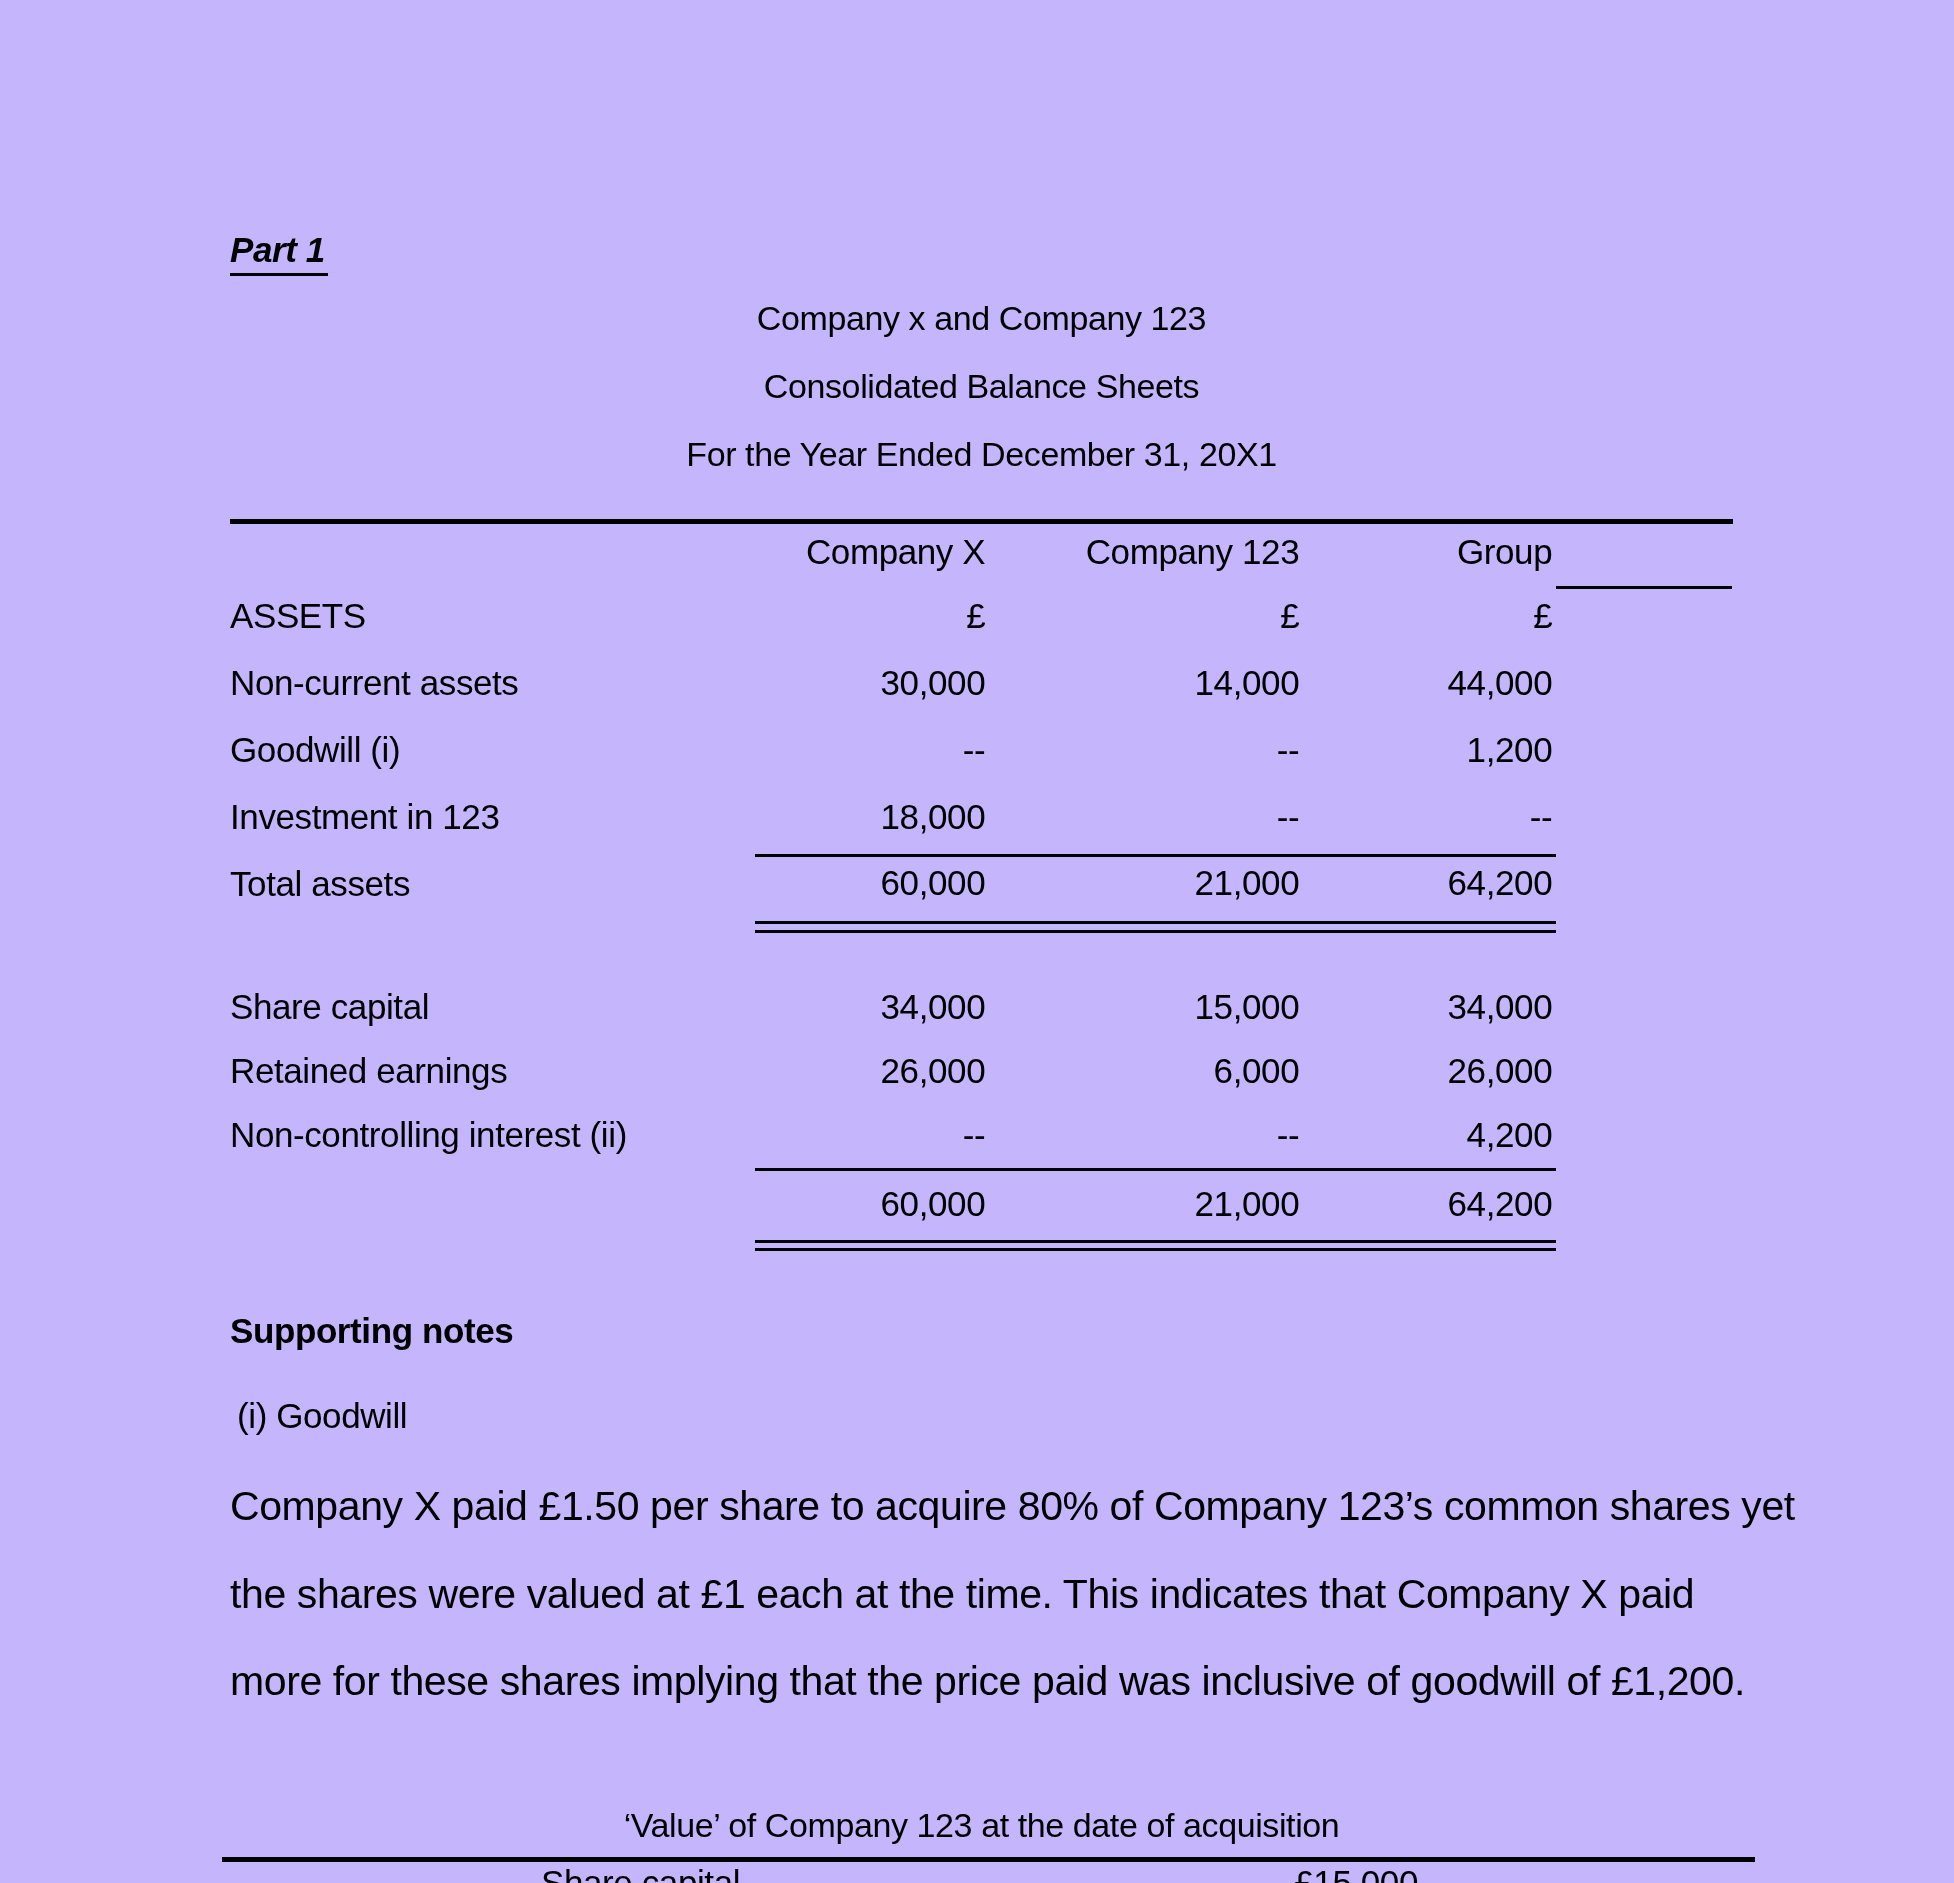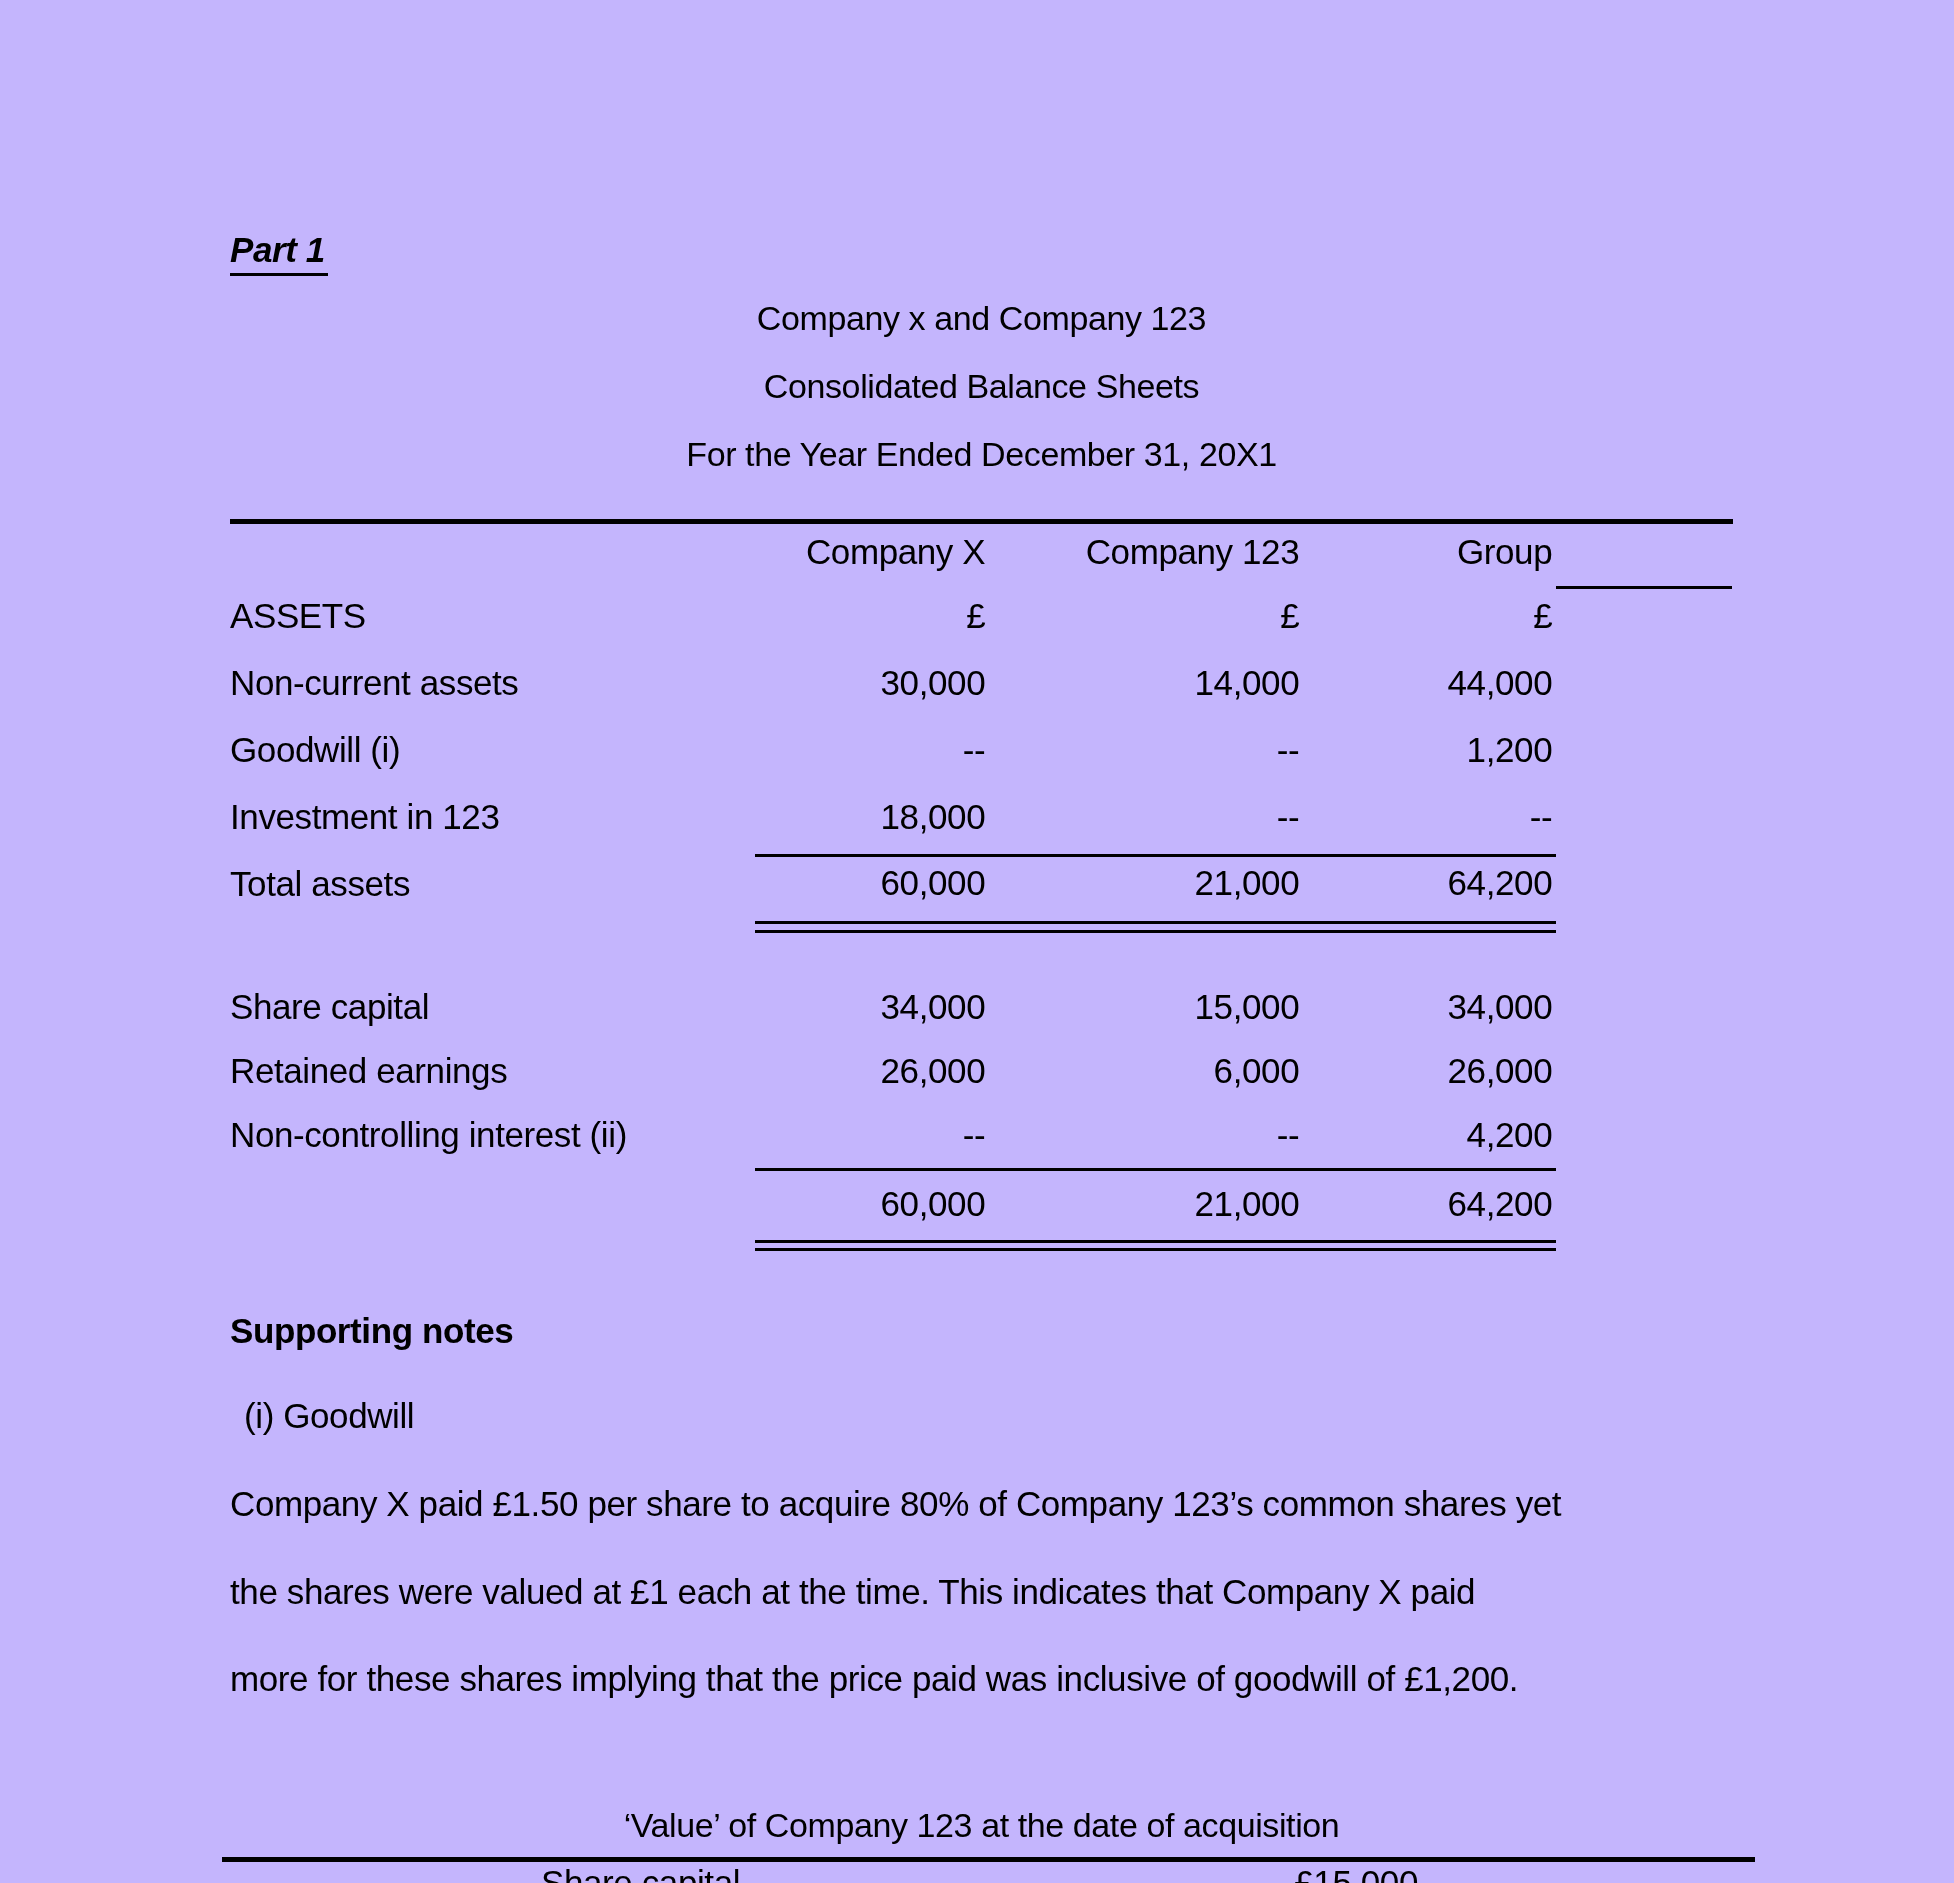--- a/index.html
+++ b/index.html
@@ -50,22 +50,22 @@
     grid-column:2 / 5;
     height:11.5px;
     border-top:3.8px solid #000;
     border-bottom:3.8px solid #000;
   }
   .double-row-2 .double-rule{margin-top:4.6px;}
   .spacer-row{height:43px;}
 
   
   .supporting-notes{position:absolute;left:230px;top:1313px;font-size:35px;font-weight:bold;line-height:1;}
-  .note-title{position:absolute;left:244px;top:1398px;font-size:35px;line-height:1;text-align:center;}
-  .para-line{position:absolute;left:230px;font-size:35px;line-height:1;white-space:nowrap;}
+  .note-title{position:absolute;left:237px;top:1398px;font-size:35px;line-height:1;text-align:center;}
+  .para-line{position:absolute;left:230px;font-size:41px;line-height:1;white-space:nowrap;}
   .p1{top:1486px;} .p2{top:1574px;} .p3{top:1661px;}
 
   
   .valuation-caption{position:absolute;left:230px;top:1808px;width:1503px;text-align:center;font-size:34px;line-height:1;}
   .bottom-rule{position:absolute;left:222px;top:1857px;width:1533px;border-top:5.4px solid #000;height:0;}
   .bottom-label{position:absolute;left:541px;top:1865px;font-size:35px;line-height:1;}
   .bottom-value{position:absolute;left:1219px;top:1865px;width:199px;text-align:right;font-size:35px;line-height:1;}
 </style>
 </head>
 <body>

